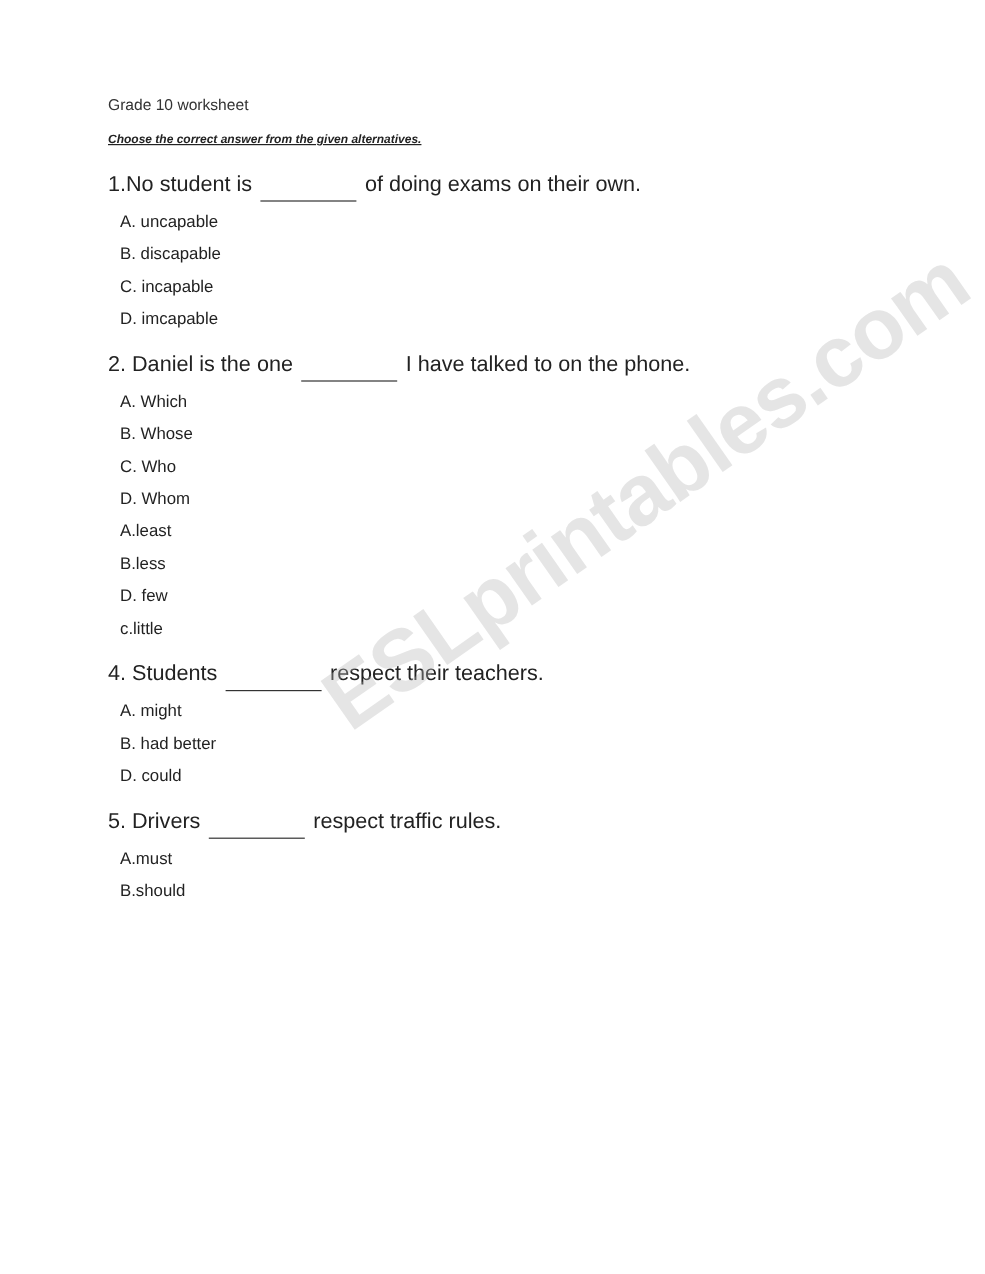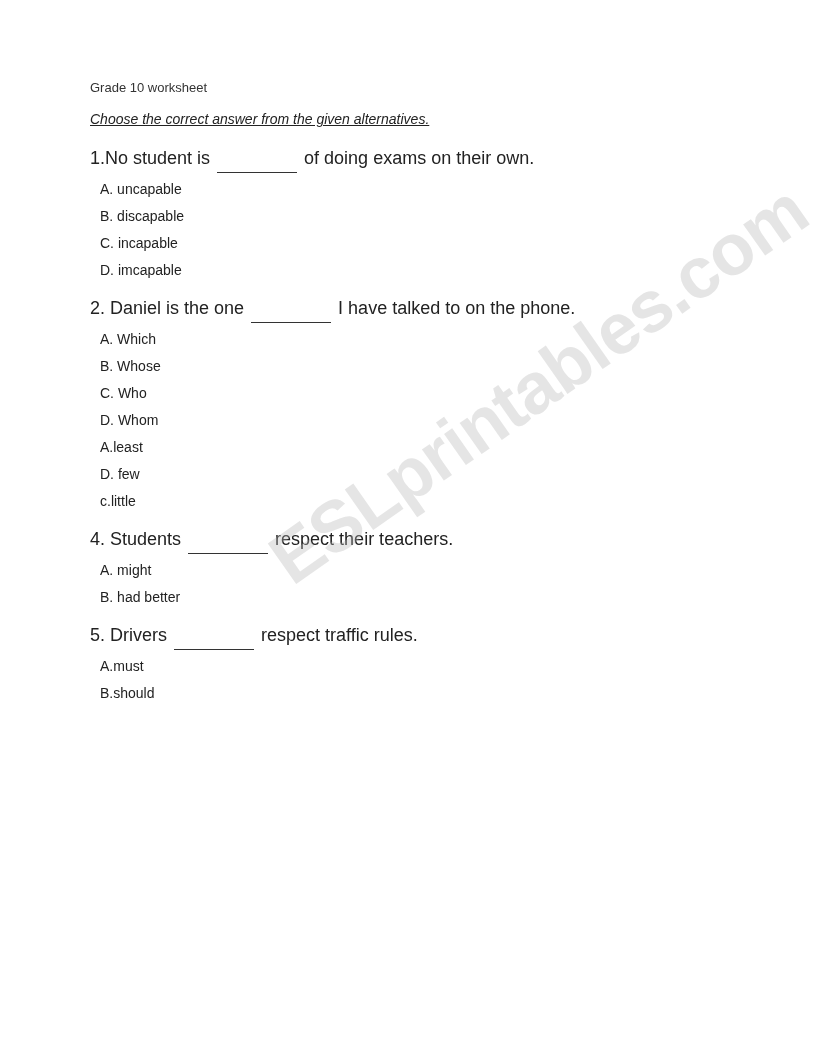--- a/index.html
+++ b/index.html
@@ -40,24 +40,24 @@
     }
 
     .worksheet-title {
       font-size: 13px;
       margin-bottom: 16px;
       color: #333;
     }
 
     .instruction {
       font-style: italic;
-      font-weight: normal;
+      font-weight: bold;
       text-decoration: underline;
       margin-bottom: 18px;
-      font-size: 14px;
+      font-size: 10px;
     }
 
     .question {
       margin-bottom: 6px;
       margin-top: 14px;
       font-size: 18px;
       line-height: 1.5;
     }
 
     .blank {
@@ -99,27 +99,29 @@
       </div>
       <div class="section">
         <div class="question"><span>2. Daniel is the one </span><span class="blank">&nbsp;&nbsp;&nbsp;&nbsp;&nbsp;&nbsp;&nbsp;&nbsp;&nbsp;&nbsp;</span><span> I have talked to on the phone.</span></div>
         <div class="option">A. Which</div>
         <div class="option">B. Whose</div>
         <div class="option">C. Who</div>
         <div class="option">D. Whom</div>
       </div>
       <div class="section">
         <div class="option">A.least</div>
+        <div class="option">B.less</div>
         <div class="option">D. few</div>
         <div class="option">c.little</div>
       </div>
       <div class="section">
         <div class="question"><span>4. Students </span><span class="blank">&nbsp;&nbsp;&nbsp;&nbsp;&nbsp;&nbsp;&nbsp;&nbsp;&nbsp;&nbsp;</span><span> respect their teachers.</span></div>
         <div class="option">A. might</div>
         <div class="option">B. had better</div>
+        <div class="option">D. could</div>
       </div>
       <div class="section">
         <div class="question"><span>5. Drivers </span><span class="blank">&nbsp;&nbsp;&nbsp;&nbsp;&nbsp;&nbsp;&nbsp;&nbsp;&nbsp;&nbsp;</span><span> respect traffic rules.</span></div>
         <div class="option">A.must</div>
         <div class="option">B.should</div>
       </div>
     </div>
 
 </div>
 

